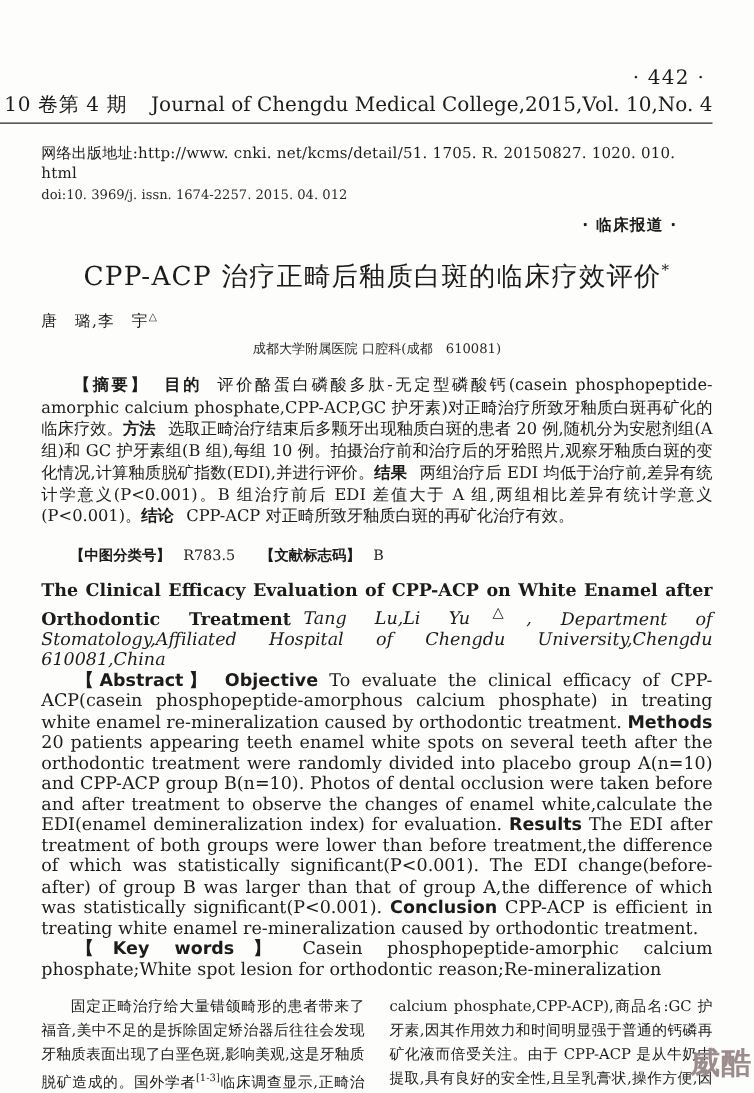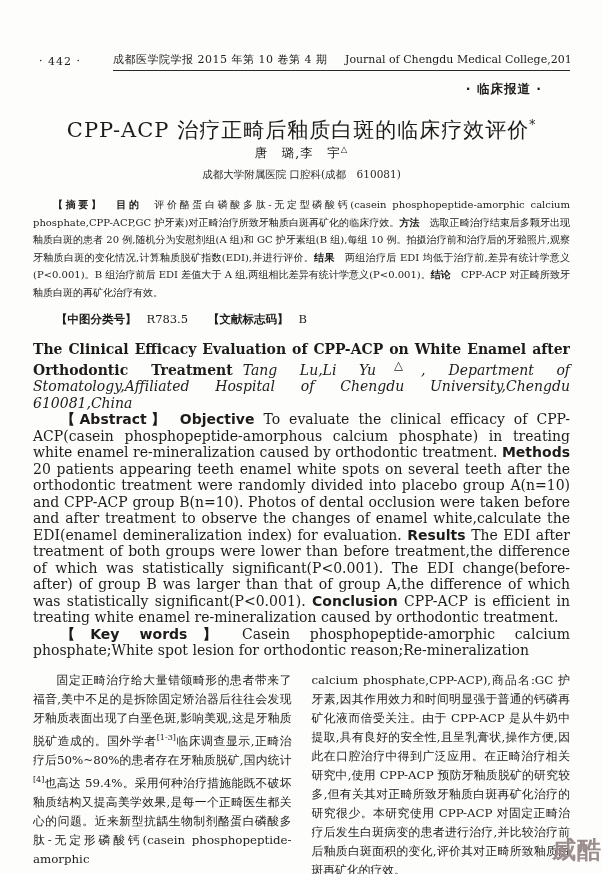--- a/index.html
+++ b/index.html
@@ -14,21 +14,22 @@
     position:relative;
     width:603px;height:874px;
     overflow:hidden;
     background:#fdfdfc;
     box-sizing:border-box;
     padding:52px 33px 0 33px;
   }
   
   .header-row{
     display:flex;align-items:flex-end;
-    font-size:11px;
+    font-size:16px;
+    flex-direction:column;
   }
   .page-no{
     white-space:nowrap;
     padding:0 6px 3px 6px;
     letter-spacing:1px;
   }
   .journal-ref{
     flex:1;
     border-bottom:1.5px solid #2a2826;
     padding-bottom:3px;
@@ -52,35 +53,36 @@
   
   .title{
     margin-top:18px;
     text-align:center;
     font-size:21px;
     font-weight:normal;
     letter-spacing:1px;
   }
   .title sup{font-size:12px;}
   .authors{
-    text-align:center;
+    margin-top:14px;
+    text-align:left;
     font-size:12.5px;
     letter-spacing:1px;
   }
   .authors sup{font-size:8.5px;}
   .affil{
     margin-top:6px;
     text-align:center;
     font-size:10.5px;
     color:#2a2826;
   }
   
   .abs-cn{
     margin-top:14px;
-    font-size:10px;
+    font-size:13px;
     line-height:17.5px;
     text-align:justify;
     text-indent:2em;
   }
   .abs-cn b,.kw-cn b,.clc b{
     font-family:"DejaVu Sans","Liberation Sans",sans-serif;
     font-weight:bold;
   }
   .lbl-gap{display:inline-block;width:10px;}
   .kw-cn,.clc{
@@ -126,20 +128,22 @@
 <div class="page">
 
   <div class="header-row">
     <span class="page-no">·  442  ·</span>
     <span class="journal-ref">
       <span class="cn">成都医学院学报 2015 年第 10 卷第 4 期</span>
       <span class="en">Journal of Chengdu Medical College,2015,Vol. 10,No. 4</span>
     </span>
   </div>
 
+  <div class="pub-url">网络出版地址:http://www. cnki. net/kcms/detail/51. 1705. R. 20150827. 1020. 010. html</div>
+  <div class="doi-line">doi:10. 3969/j. issn. 1674-2257. 2015. 04. 012</div>
 
   <div class="col-tag">· 临床报道 ·</div>
 
   <div class="title"><span>CPP-ACP 治疗正畸后釉质白斑的临床疗效评价</span><sup>*</sup></div>
   <div class="authors"><span>唐　璐,李　宇</span><sup>△</sup></div>
   <div class="affil">成都大学附属医院 口腔科(成都　610081)</div>
 
   <p class="abs-cn">
     <b>【摘要】</b><span class="lbl-gap"></span><b>目的</b><span class="lbl-gap"></span><span>评价酪蛋白磷酸多肽-无定型磷酸钙(casein phosphopeptide-amorphic calcium phosphate,CPP-ACP,GC 护牙素)对正畸治疗所致牙釉质白斑再矿化的临床疗效。</span><b>方法</b><span class="lbl-gap"></span><span>选取正畸治疗结束后多颗牙出现釉质白斑的患者 20 例,随机分为安慰剂组(A 组)和 GC 护牙素组(B 组),每组 10 例。拍摄治疗前和治疗后的牙𬌗照片,观察牙釉质白斑的变化情况,计算釉质脱矿指数(EDI),并进行评价。</span><b>结果</b><span class="lbl-gap"></span><span>两组治疗后 EDI 均低于治疗前,差异有统计学意义(P&lt;0.001)。B 组治疗前后 EDI 差值大于 A 组,两组相比差异有统计学意义(P&lt;0.001)。</span><b>结论</b><span class="lbl-gap"></span><span>CPP-ACP 对正畸所致牙釉质白斑的再矿化治疗有效。</span>
   </p>

